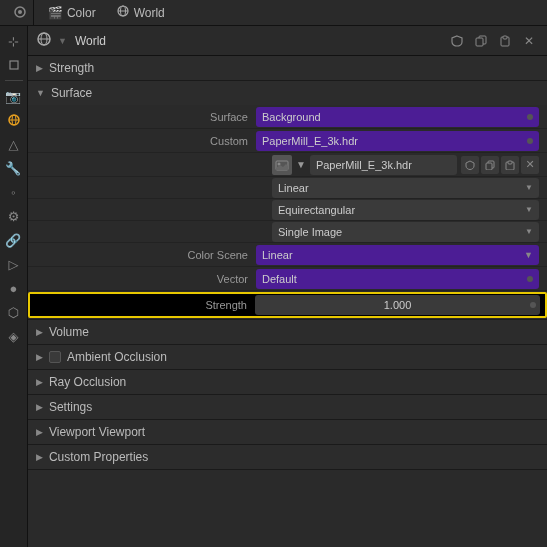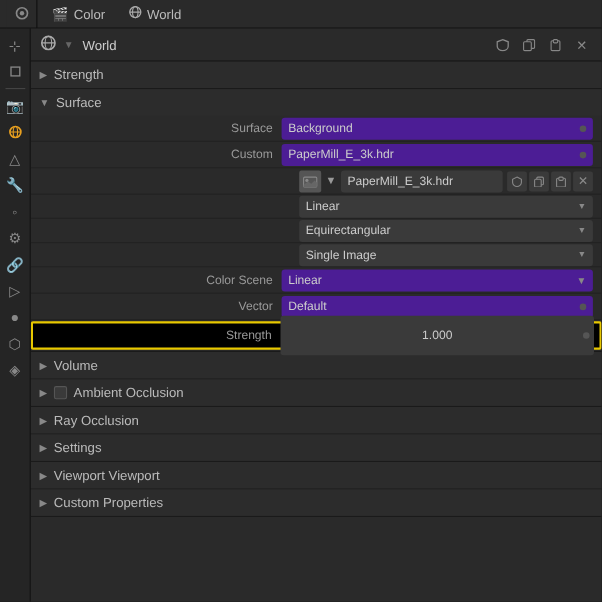--- a/index.html
+++ b/index.html
@@ -244,21 +244,21 @@
       width: 220px;
       text-align: right;
       padding-right: 8px;
       color: #999;
       font-size: 11px;
     }
     .strength-value {
       flex: 1;
       background: #3a3a3a;
       border-radius: 3px;
-      height: 36px;
+      height: 20px;
       display: flex;
       align-items: center;
       padding: 0 6px;
       font-size: 11px;
       color: #ccc;
       justify-content: center;
       position: relative;
     }
     .strength-dot {
       position: absolute;

